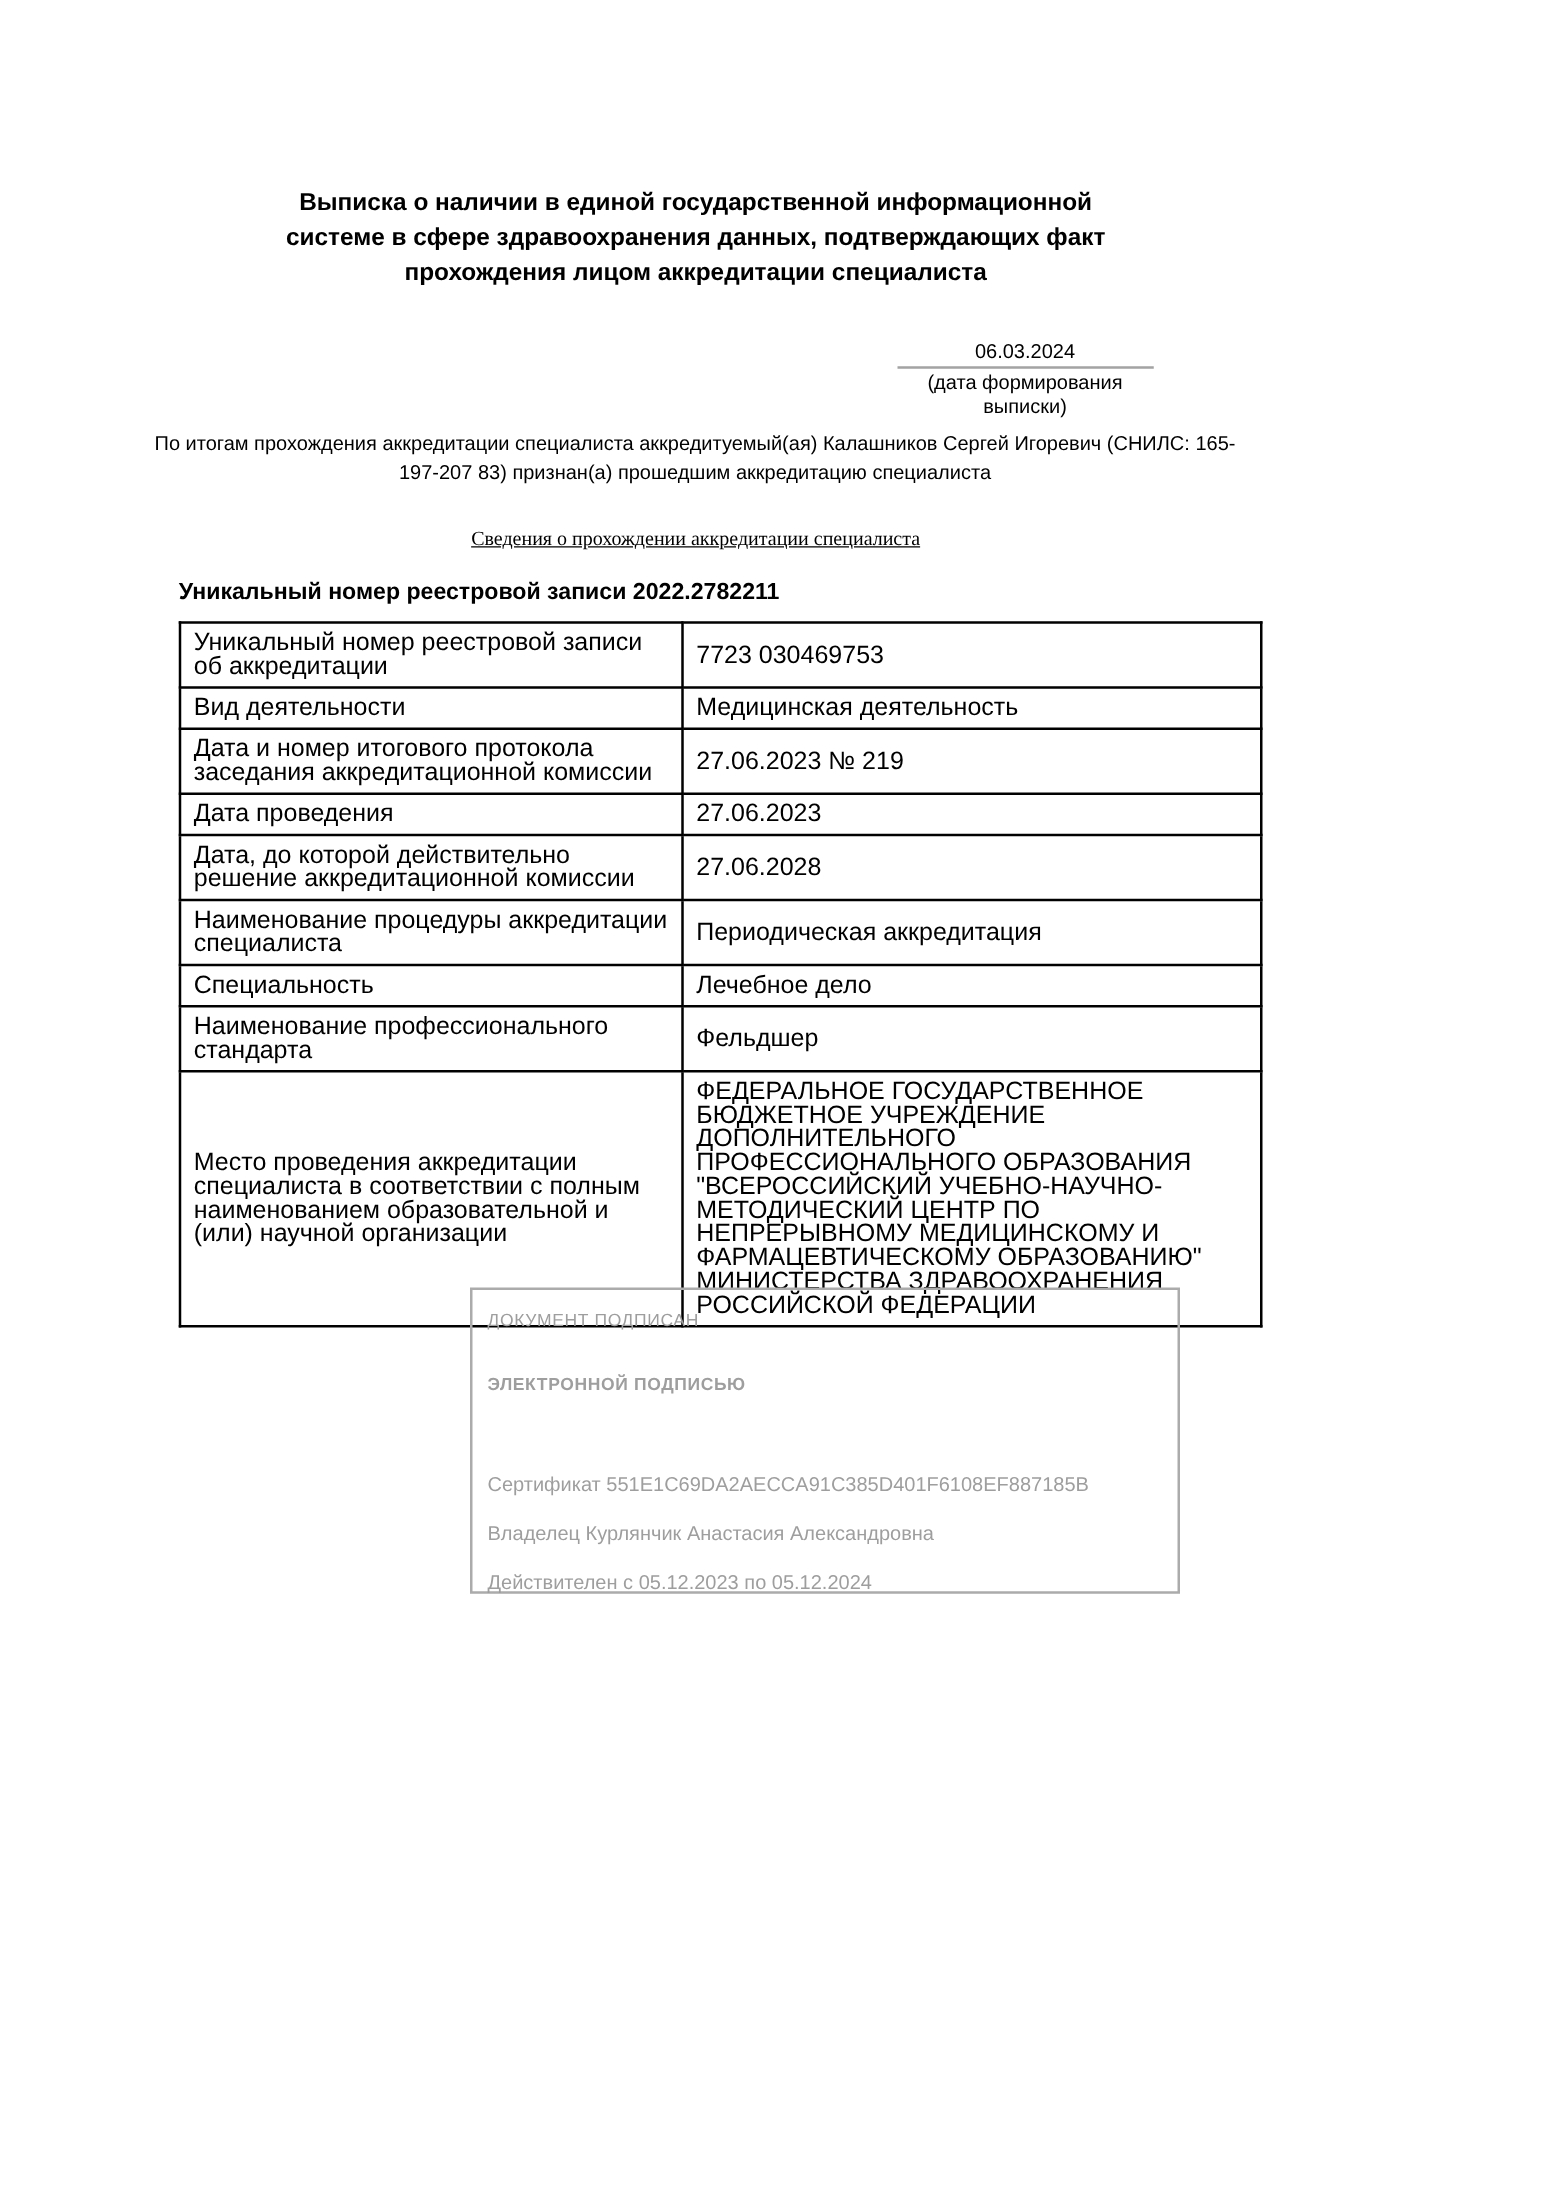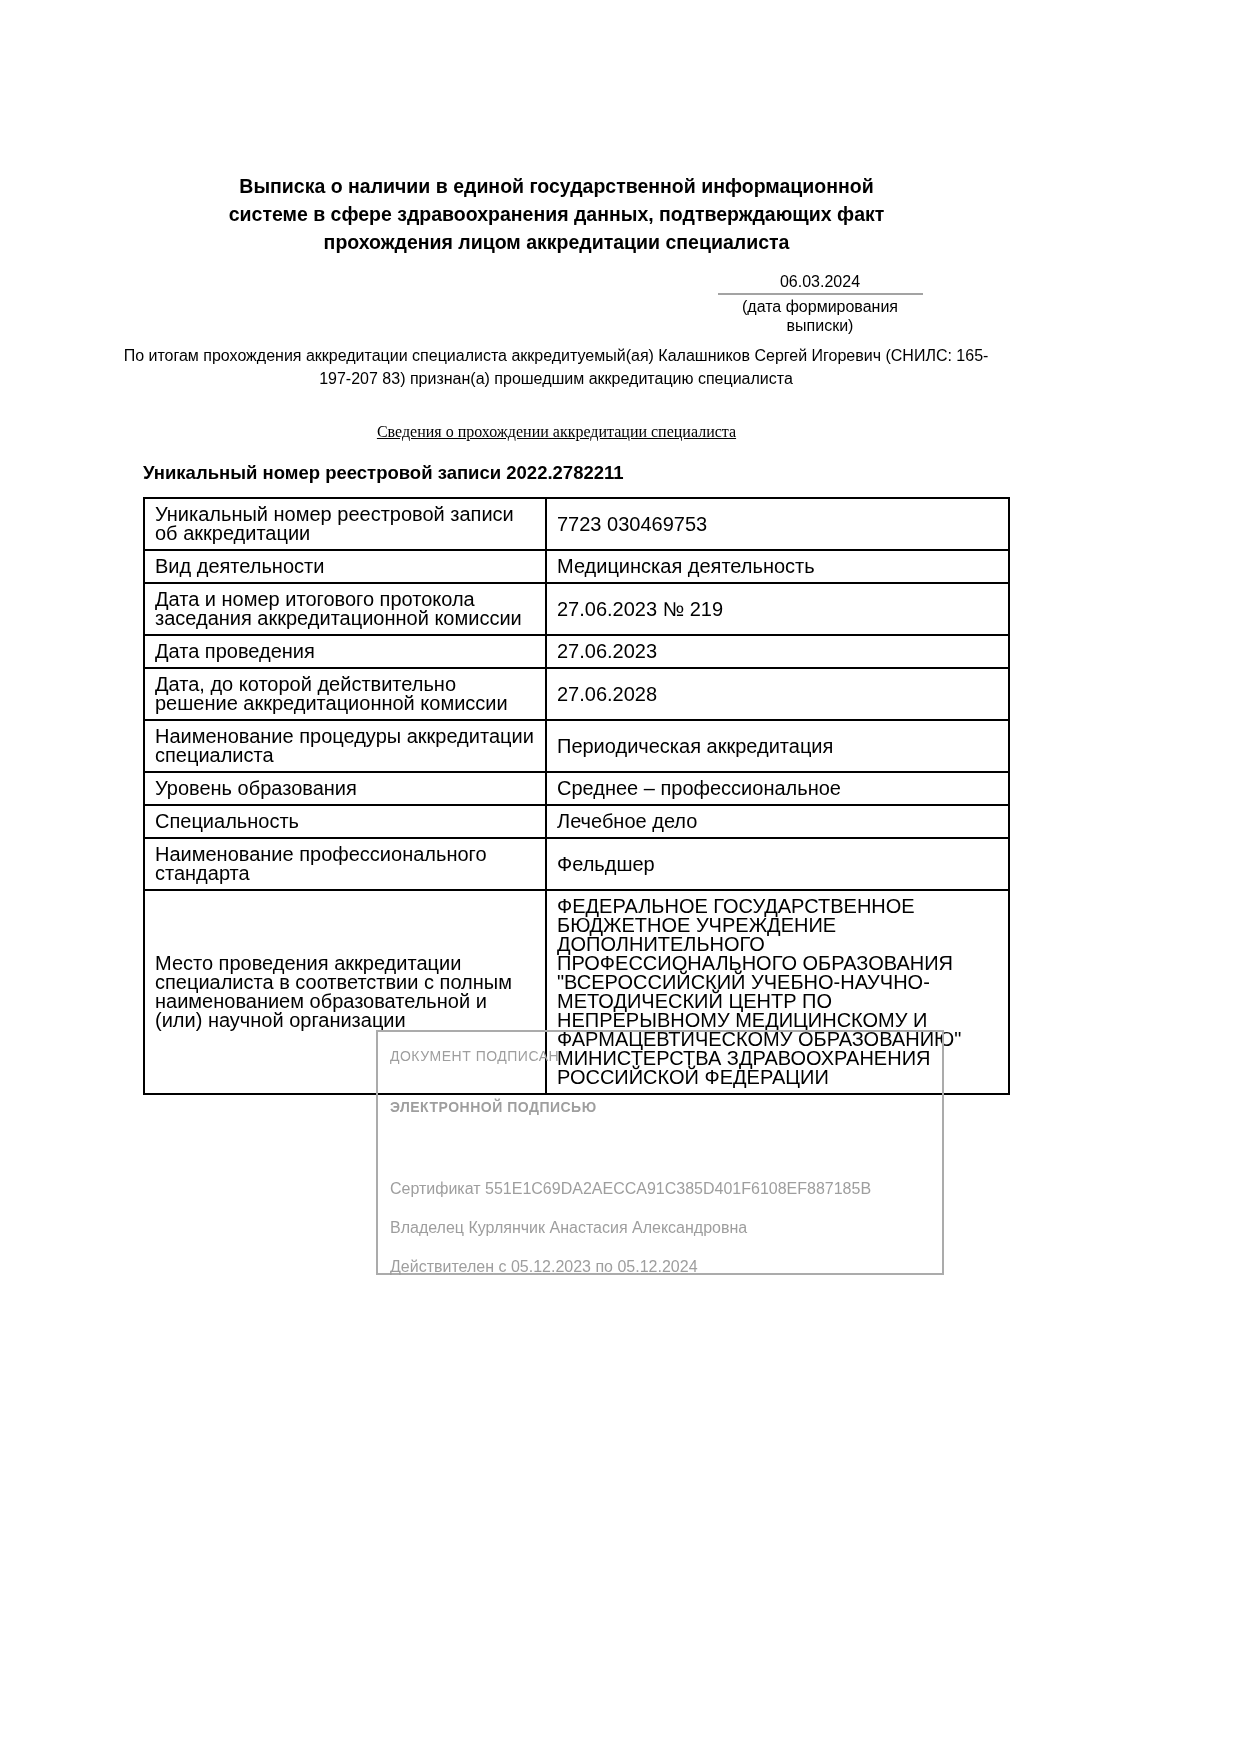--- a/index.html
+++ b/index.html
@@ -12,21 +12,20 @@
     color:#000000;
     overflow:hidden;
   }
   .doc-title{
     position:absolute;
     left:143px; top:148px; width:827px;
     text-align:center;
     font-size:19.5px;
     font-weight:bold;
     line-height:28px;
-    margin-top:24px;
   }
   .date-block{
     position:absolute;
     left:710px; top:272px; width:220px;
     text-align:center;
     font-size:16px;
   }
   .date-value{
     display:inline-block;
     width:205px;
@@ -140,24 +139,20 @@
       </tr>
       <tr>
         <td class="c-label">Дата, до которой действительно решение аккредитационной комиссии</td>
         <td class="c-value">27.06.2028</td>
       </tr>
       <tr>
         <td class="c-label">Наименование процедуры аккредитации специалиста</td>
         <td class="c-value">Периодическая аккредитация</td>
       </tr>
       <tr>
-        <td class="c-label">Уровень образования</td>
-        <td class="c-value">Среднее – профессиональное</td>
-      </tr>
-      <tr>
         <td class="c-label">Специальность</td>
         <td class="c-value">Лечебное дело</td>
       </tr>
       <tr>
         <td class="c-label">Наименование профессионального стандарта</td>
         <td class="c-value">Фельдшер</td>
       </tr>
       <tr>
         <td class="c-label">Место проведения аккредитации специалиста в соответствии с полным наименованием образовательной и (или) научной организации</td>
         <td class="c-value">ФЕДЕРАЛЬНОЕ ГОСУДАРСТВЕННОЕ БЮДЖЕТНОЕ УЧРЕЖДЕНИЕ ДОПОЛНИТЕЛЬНОГО ПРОФЕССИОНАЛЬНОГО ОБРАЗОВАНИЯ "ВСЕРОССИЙСКИЙ УЧЕБНО-НАУЧНО-МЕТОДИЧЕСКИЙ ЦЕНТР ПО НЕПРЕРЫВНОМУ МЕДИЦИНСКОМУ И ФАРМАЦЕВТИЧЕСКОМУ ОБРАЗОВАНИЮ" МИНИСТЕРСТВА ЗДРАВООХРАНЕНИЯ РОССИЙСКОЙ ФЕДЕРАЦИИ</td>

